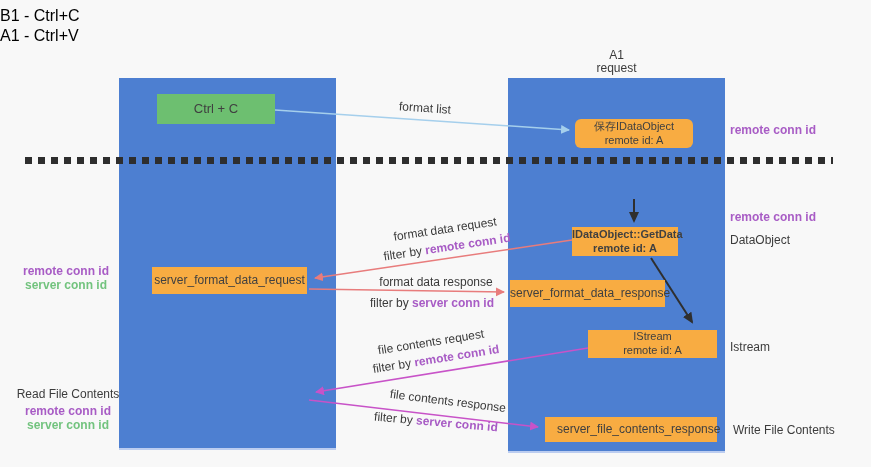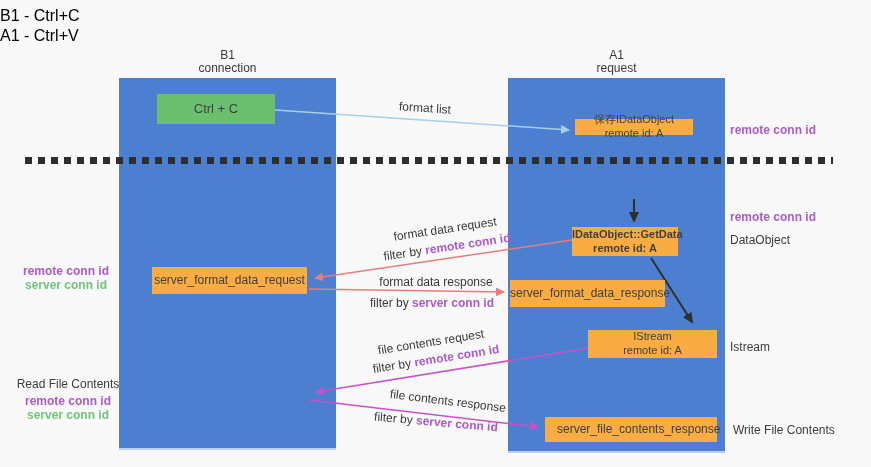--- a/index.html
+++ b/index.html
@@ -36,24 +36,20 @@
 </head>
 <body>
 
 <div class="canvas">
 
   <div class="title">
     <div>B1 - Ctrl+C</div>
     <div>A1 - Ctrl+V</div>
   </div>
 
-  <div class="lifeline-header" style="left:119px;">
-    <div>B1</div>
-    <div>connection</div>
-  </div>
   <div class="lifeline-header" style="left:508px;">
     <div>A1</div>
     <div>request</div>
   </div>
 
   <div class="col col-left"></div>
   <div class="col col-right"></div>
 
   <div class="dashline"></div>
 
@@ -78,21 +74,21 @@
     <line x1="572" y1="240" x2="315" y2="278" stroke="#e87c7c" stroke-width="1.5" marker-end="url(#mk-salmon)"></line>
     <line x1="309" y1="289" x2="504" y2="292" stroke="#e87c7c" stroke-width="1.5" marker-end="url(#mk-salmon)"></line>
     <line x1="588" y1="348" x2="316" y2="392" stroke="#c853c8" stroke-width="1.5" marker-end="url(#mk-magenta)"></line>
     <line x1="309" y1="400" x2="538" y2="427" stroke="#c853c8" stroke-width="1.5" marker-end="url(#mk-magenta)"></line>
   </svg>
 
   <div class="box green" style="left:157px; top:94px; width:118px; height:30px;">
     <span>Ctrl + C</span>
   </div>
 
-  <div class="box orange small" style="left:575px; top:119px; width:118px; height:16px;">
+  <div class="box orange small" style="left:575px; top:119px; width:118px; height:29px;border-radius:6px;">
     <span>保存IDataObject</span>
     <span>remote id: A</span>
   </div>
 
 
   <div class="box orange small" style="left:572px; top:227px; width:106px; height:29px;font-weight:bold;">
     <span>IDataObject::GetData</span>
     <span>remote id: A</span>
   </div>
 
@@ -144,19 +140,19 @@
   <div class="note fk-purple" style="left:730px; top:210px;">remote conn id</div>
   <div class="note" style="left:730px; top:233px;">DataObject</div>
   <div class="note" style="left:730px; top:340px;">Istream</div>
   <div class="note" style="left:733px; top:423px;">Write File Contents</div>
 
   <div class="note-block" style="left:18px; top:264px; width:96px;">
     <div class="fk-purple">remote conn id</div>
     <div class="fk-green">server conn id</div>
   </div>
 
-  <div class="note-block" style="left:16px; top:377px; width:104px;text-align:center;">
+  <div class="note-block" style="left:16px; top:387px; width:104px;text-align:center;">
     <div style="margin-bottom:3px;">Read File Contents</div>
     <div class="fk-purple">remote conn id</div>
     <div class="fk-green">server conn id</div>
   </div>
 
 </div>
 
 </body></html>

